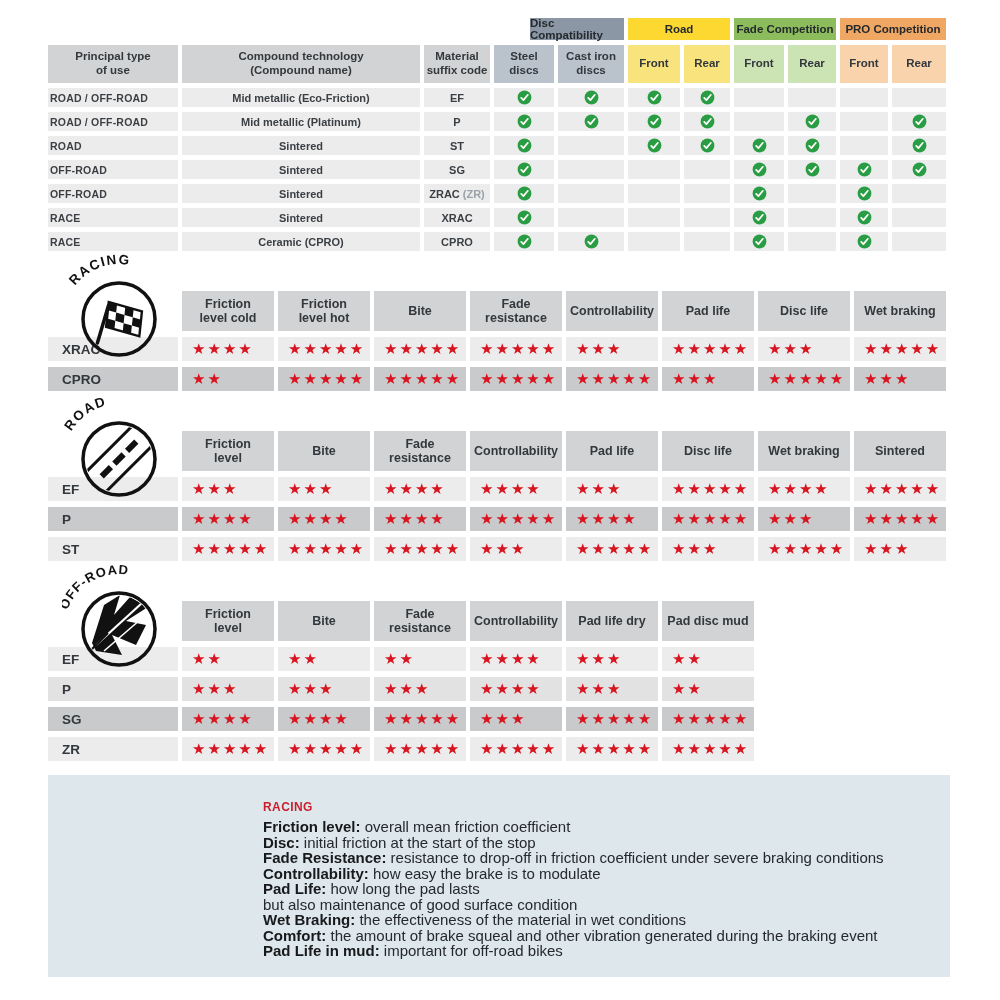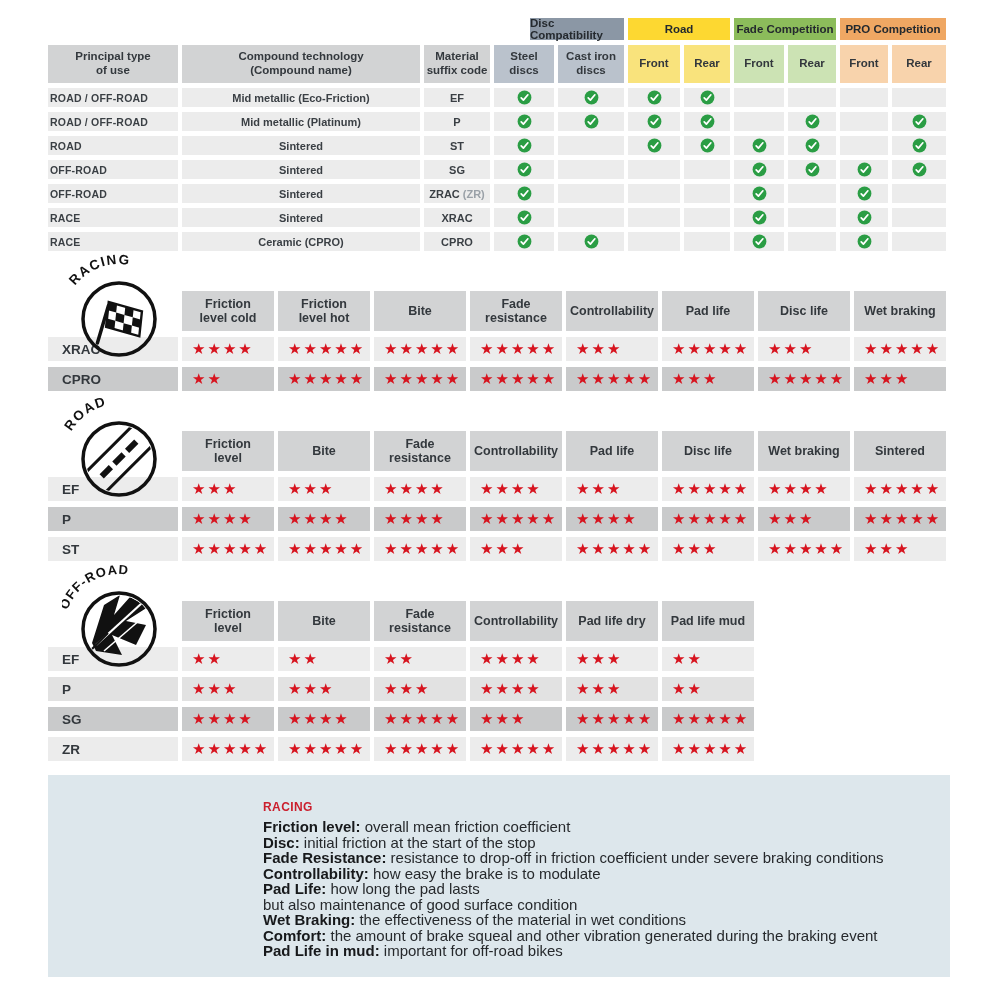--- a/index.html
+++ b/index.html
@@ -445,21 +445,21 @@
       </svg>
       <div class="star-grid" id="table-offroad" style="grid-template-columns: 130px repeat(6, 92px); grid-template-rows: 40px repeat(4, 24px);">
           <div class="ghost"></div>
           <div class="sh">Friction
 level</div>
           <div class="sh">Bite</div>
           <div class="sh">Fade
 resistance</div>
           <div class="sh">Controllability</div>
           <div class="sh">Pad life dry</div>
-          <div class="sh">Pad life mud</div>
+          <div class="sh">Pad disc mud</div>
           <div class="row-label" style="background: rgb(236, 236, 236);">EF</div>
           <div class="stars" style="background: rgb(236, 236, 236);">★★</div>
           <div class="stars" style="background: rgb(236, 236, 236);">★★</div>
           <div class="stars" style="background: rgb(236, 236, 236);">★★</div>
           <div class="stars" style="background: rgb(236, 236, 236);">★★★★</div>
           <div class="stars" style="background: rgb(236, 236, 236);">★★★</div>
           <div class="stars" style="background: rgb(236, 236, 236);">★★</div>
           <div class="row-label" style="background: rgb(226, 226, 226);">P</div>
           <div class="stars" style="background: rgb(226, 226, 226);">★★★</div>
           <div class="stars" style="background: rgb(226, 226, 226);">★★★</div>

